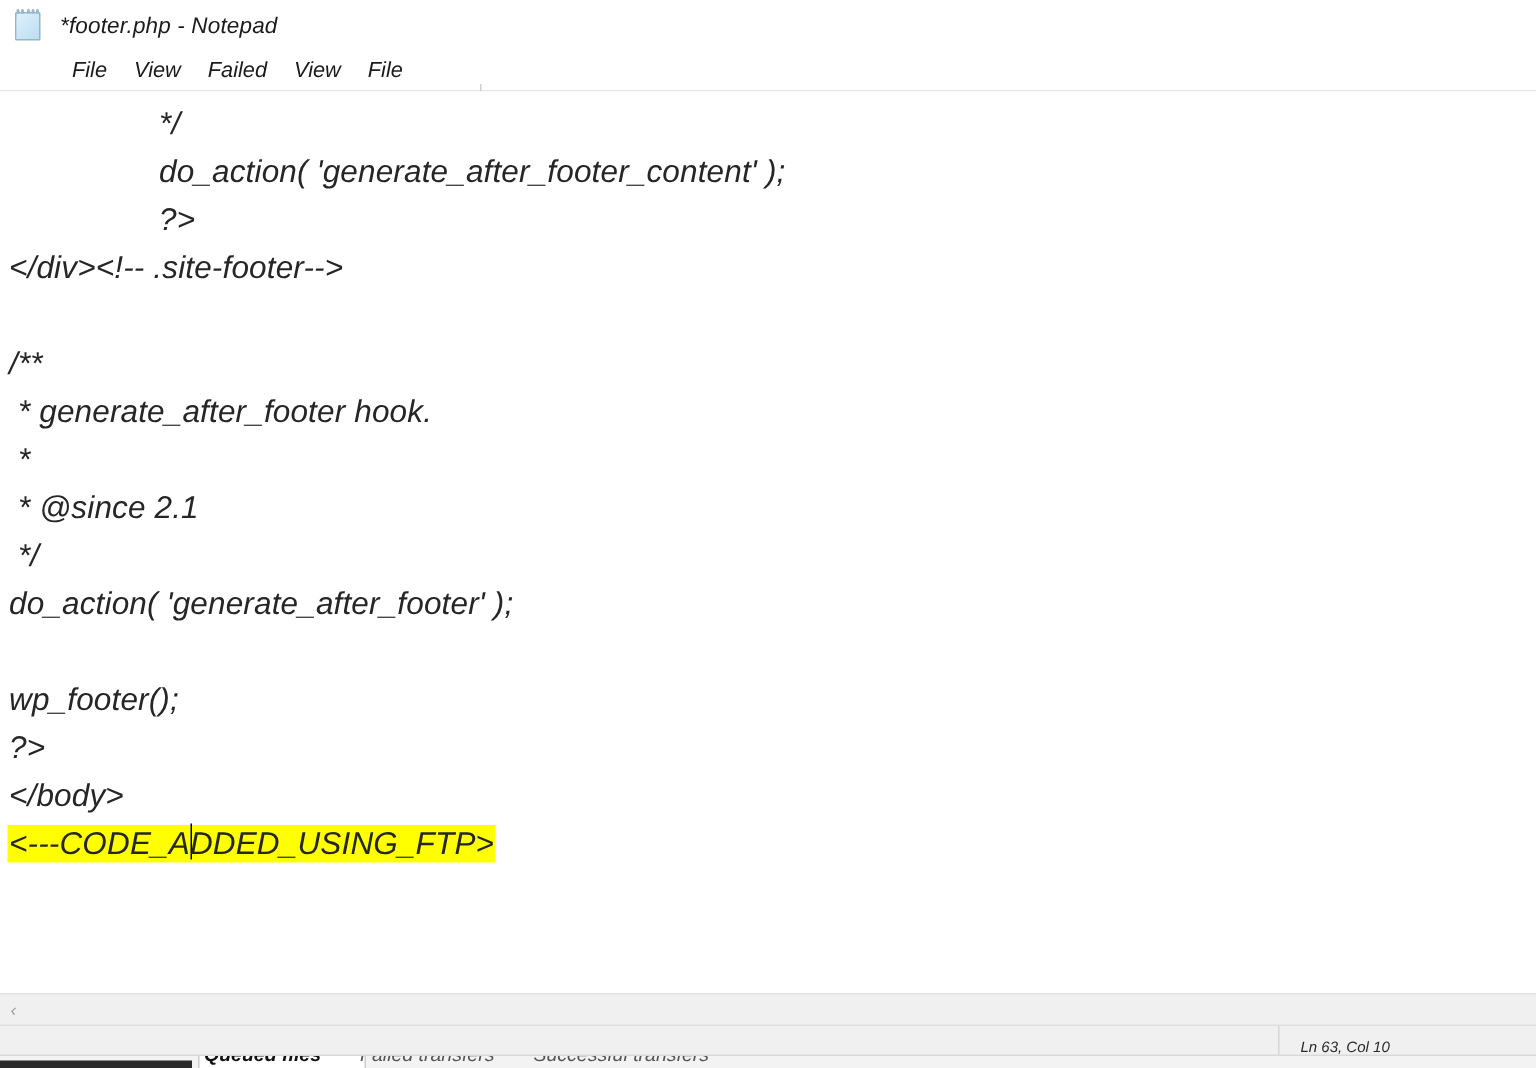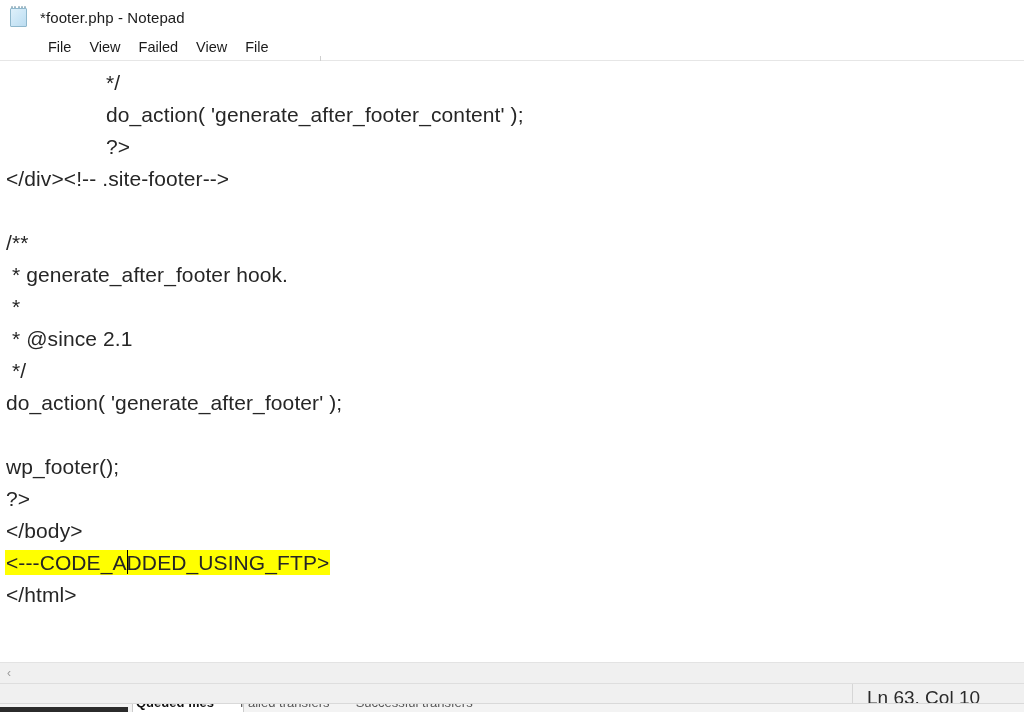--- a/index.html
+++ b/index.html
@@ -15,20 +15,21 @@
     -webkit-font-smoothing: antialiased;
   }
 
   .app-window {
     position: relative;
     width: 1024px;
     height: 712px;
     background: #ffffff;
     display: flex;
     flex-direction: column;
+    font-style: italic;
   }
 
   
   .title-bar {
     height: 34px;
     background: #ffffff;
     display: flex;
     align-items: center;
     padding-left: 8px;
     flex: 0 0 auto;
@@ -182,21 +183,21 @@
     height: 100%;
   }
   .status-cell {
     width: 172px;
     height: 100%;
     display: flex;
     align-items: center;
     padding-left: 14px;
     box-sizing: border-box;
     border-left: 1px solid #d6d6d6;
-    font-size: 19px;
+    font-size: 10px;
     color: #2a2a2a;
     white-space: nowrap;
   }
 
   
   .bg-strip {
     position: absolute;
     left: 0;
     bottom: 0;
     width: 1024px;
@@ -283,21 +284,20 @@
     <div class="code-line"> * generate_after_footer hook.</div>
     <div class="code-line"> *</div>
     <div class="code-line"> * @since 2.1</div>
     <div class="code-line"> */</div>
     <div class="code-line">do_action( 'generate_after_footer' );</div>
     <div class="code-line blank"></div>
     <div class="code-line">wp_footer();</div>
     <div class="code-line">?&gt;</div>
     <div class="code-line">&lt;/body&gt;</div>
     <div class="code-line"><span class="hl"><span>&lt;---CODE_A</span><span class="caret"></span><span>DDED_USING_FTP&gt;</span></span></div>
-    <div class="code-line">&lt;/html&gt;</div>
   </div>
 
   <div class="hscroll">
     <span class="arrow-left">‹</span>
     <span class="track"></span>
   </div>
 
   <div class="status-bar">
     <span class="status-spacer"></span>
     <span class="status-cell">Ln 63, Col 10</span>

